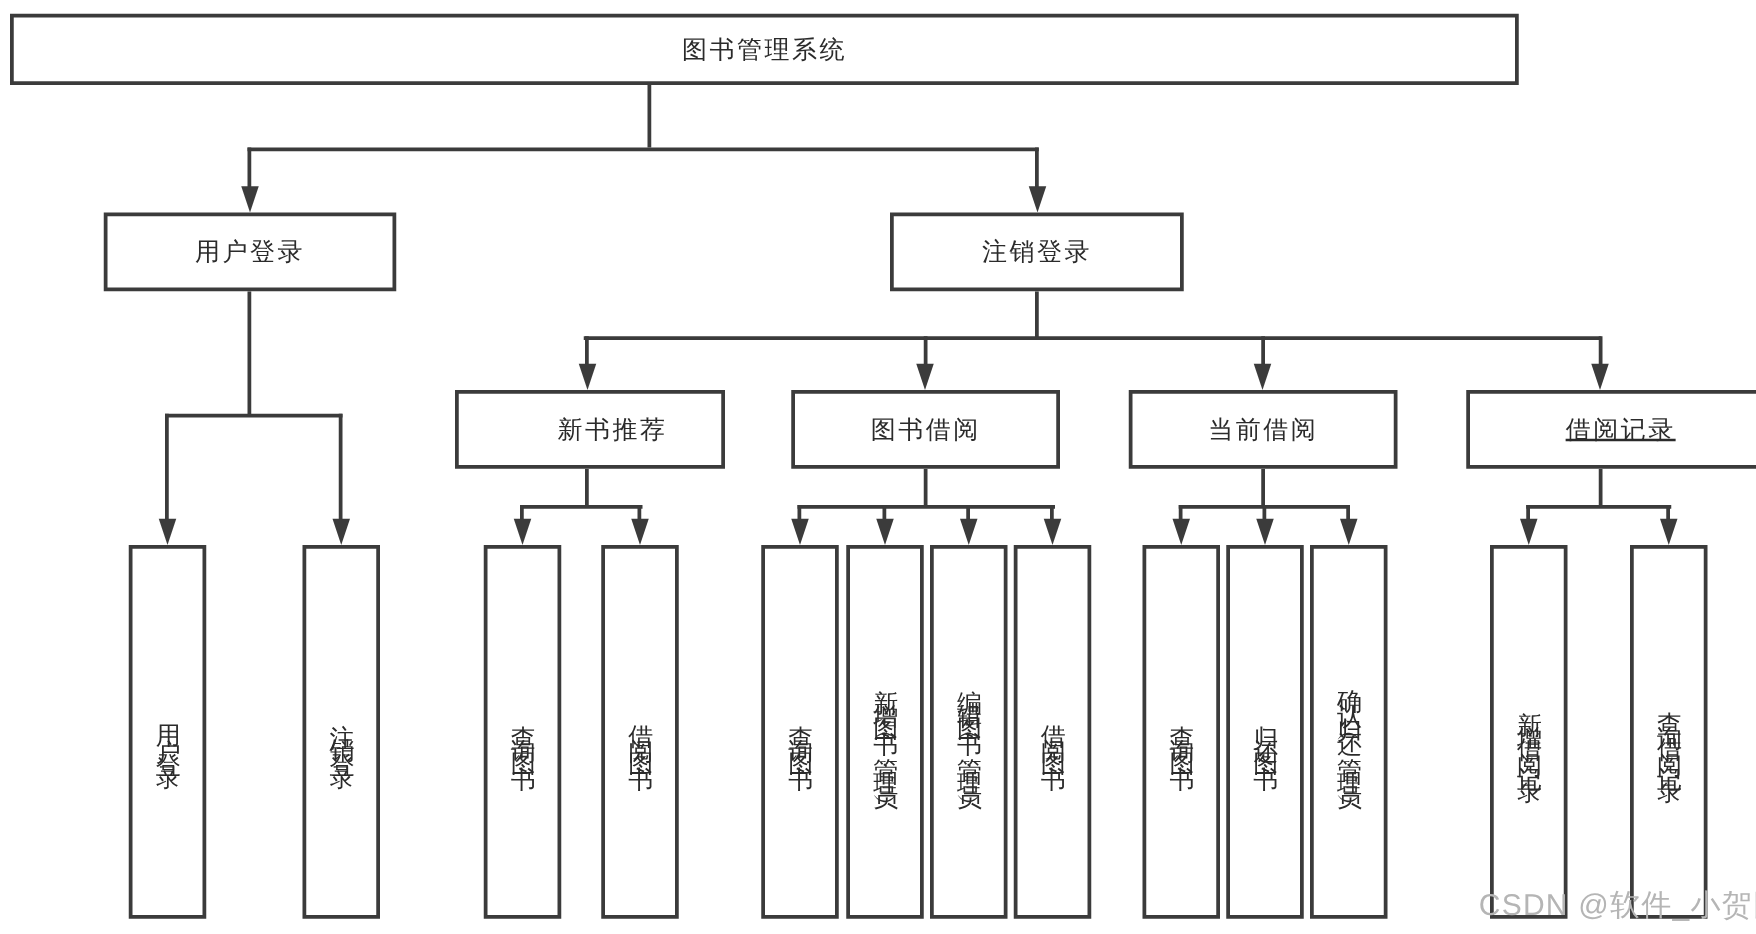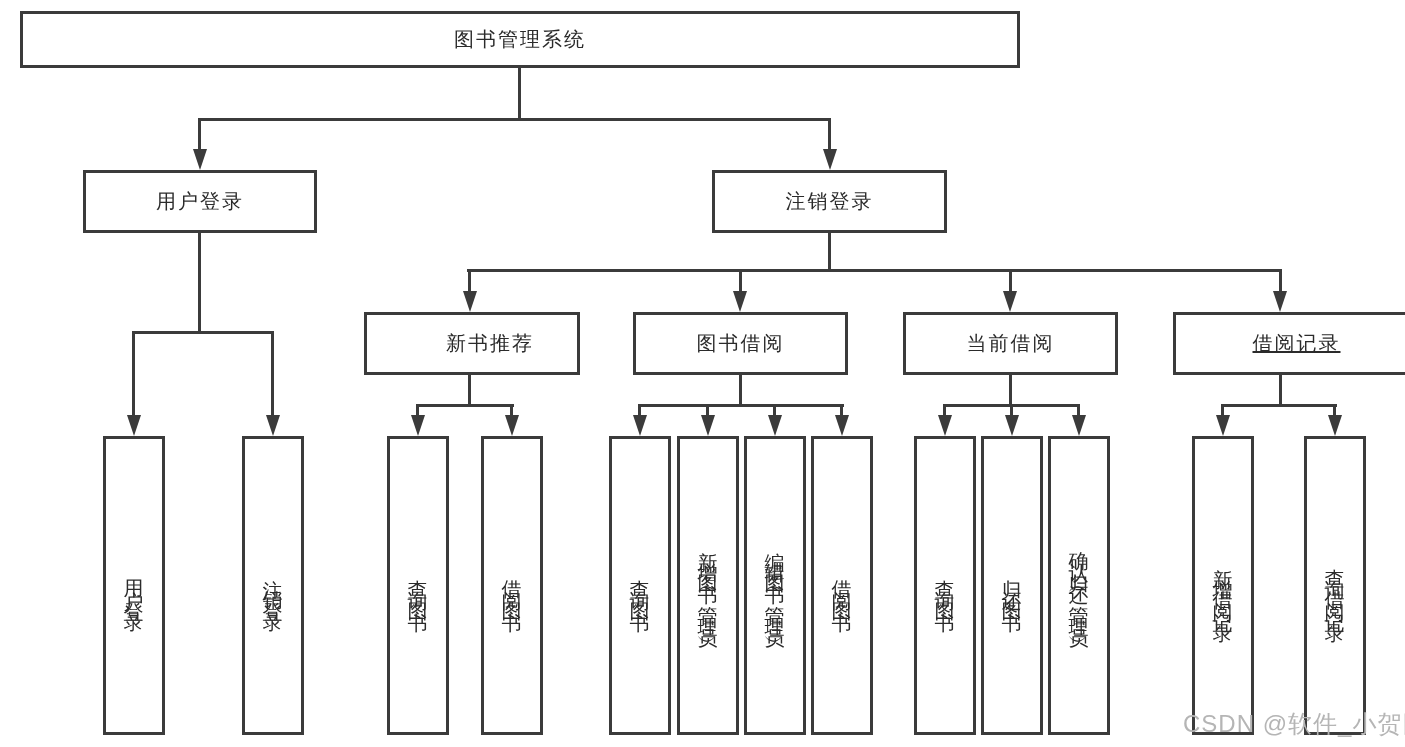--- a/index.html
+++ b/index.html
@@ -23,21 +23,21 @@
     position: absolute;
     background: var(--background);
     border: 3px solid var(--line);
     display: flex;
     align-items: center;
     justify-content: center;
     font-size: 20px;
     letter-spacing: 2px;
     z-index: 2;
   }
-  .root  { left: 20px;  top: 11px;  width: 1000px; height: 57px; font-family: Liberation Serif, serif; }
+  .root  { left: 8px;  top: 11px;  width: 1207px; height: 57px; font-family: Liberation Serif, serif; }
   .lvl2a { left: 83px;  top: 170px; width: 234px;  height: 63px; }
   .lvl2b { left: 712px; top: 170px; width: 235px;  height: 63px; }
   .lvl3  { top: 312px; height: 63px; }
   .l3a { left: 364px;  width: 216px; padding-left: 36px; }
   .l3b { left: 633px;  width: 215px; }
   .l3c { left: 903px;  width: 215px; }
   .l3d { left: 1173px; width: 247px; text-decoration: underline; }
   .leaf {
     top: 436px; width: 62px; height: 299px;
     letter-spacing: 0;

